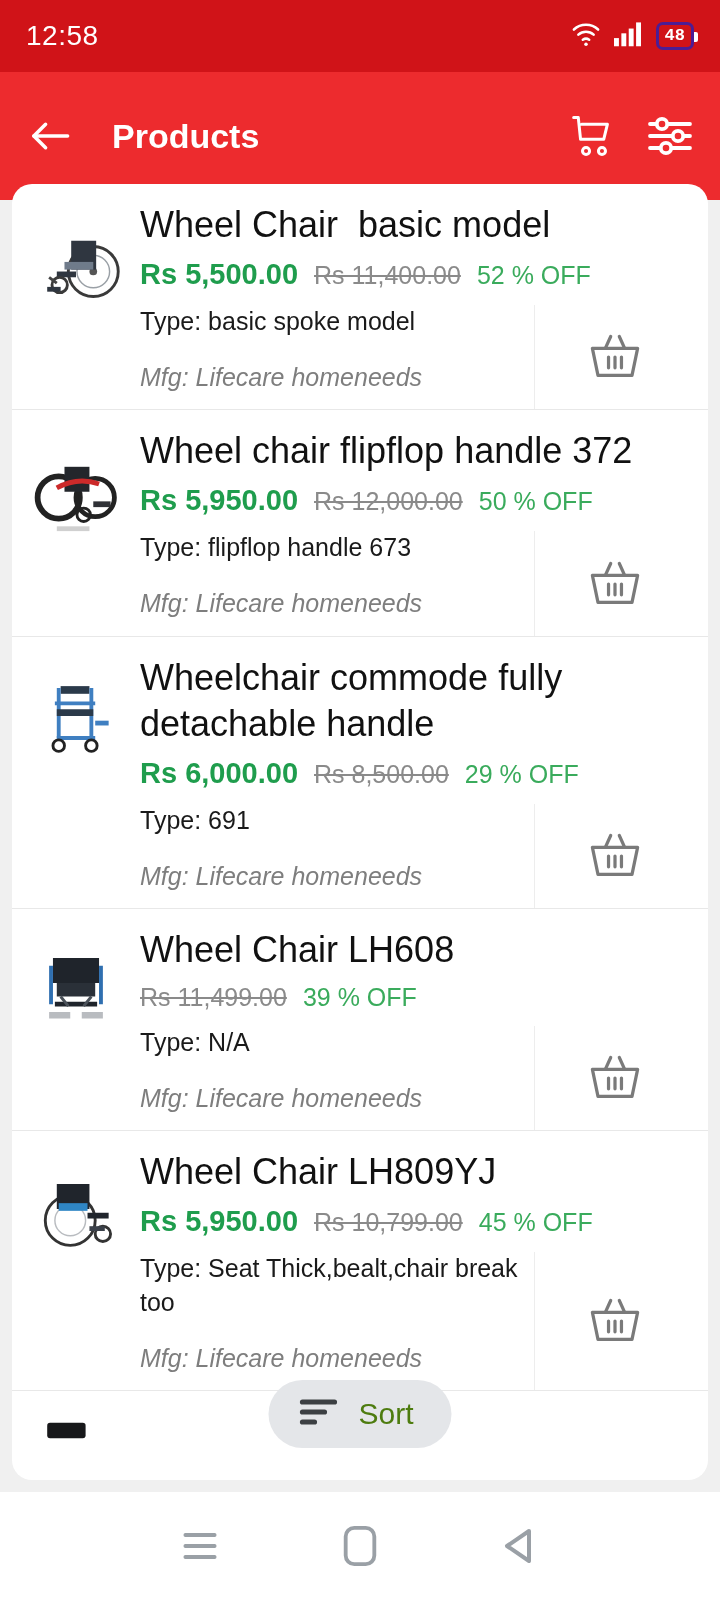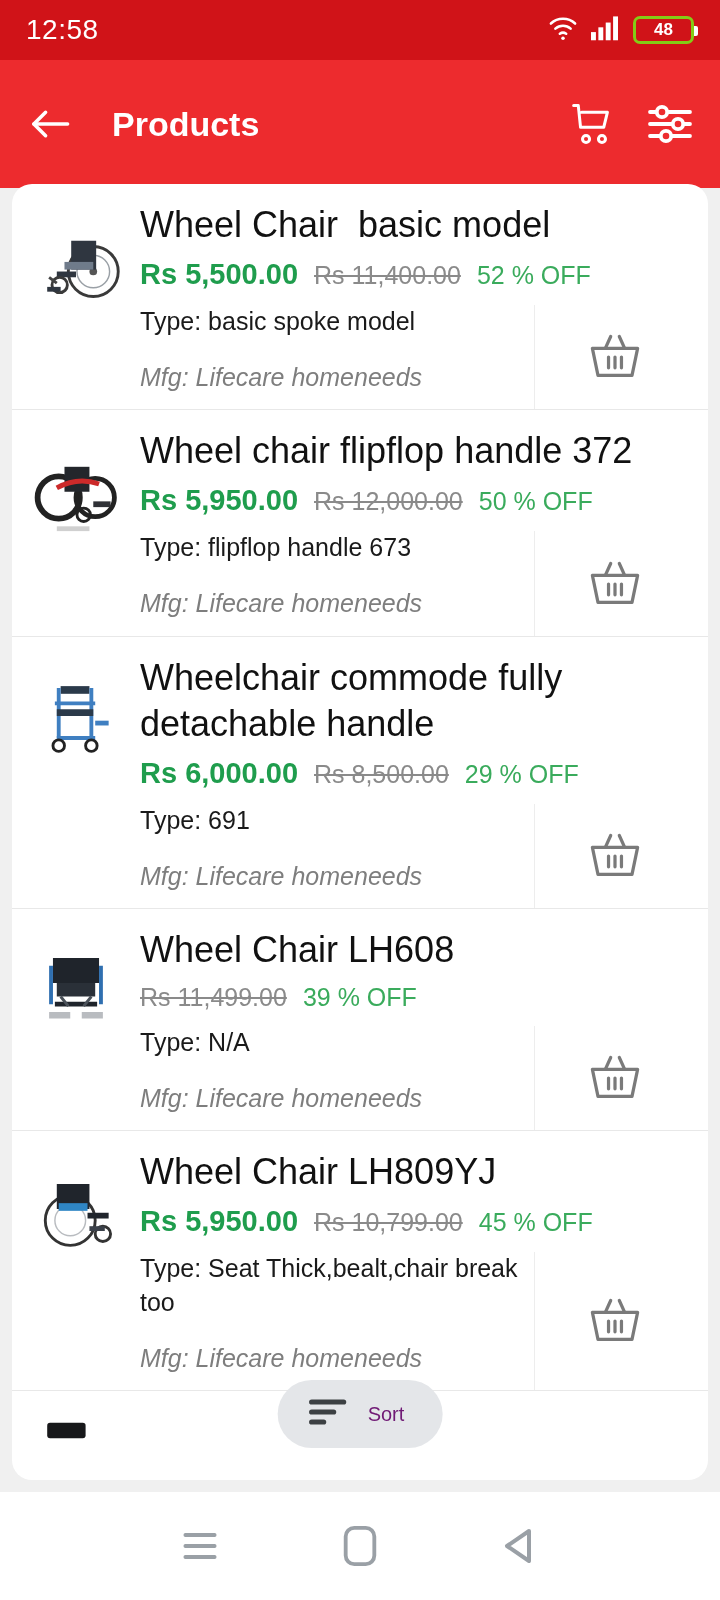--- a/index.html
+++ b/index.html
@@ -5,29 +5,29 @@
   * { margin:0; padding:0; box-sizing:border-box; }
   html, body {
     width:720px; height:1600px;
     font-family:"Liberation Sans", sans-serif;
     background:#f2f2f2; overflow:hidden;
   }
   #screen { position:relative; width:720px; height:1600px; background:#f0f0f0; }
 
   
   .statusbar {
-    height:60px; background:#d01318; color:#fff;
+    height:72px; background:#d01318; color:#fff;
     display:flex; align-items:center; justify-content:space-between;
     padding:0 26px;
   }
   .status-time { font-size:28px; letter-spacing:0.5px; }
   .status-icons { display:flex; align-items:center; gap:12px; }
   .battery {
-    border:3px solid #84cc16; border-radius:7px; padding:1px 18px;
-    font-size:17px; font-weight:bold; line-height:1.15; position:relative;
+    border:3px solid #4c1d95; border-radius:7px; padding:1px 6px;
+    font-size:17px; font-weight:bold; line-height:1.15; position:relative;font-family:Liberation Mono, monospace;
   }
   .battery::after {
     content:""; position:absolute; right:-7px; top:7px;
     width:4px; height:10px; background:#fff; border-radius:0 2px 2px 0;
   }
 
   
   .appbar {
     height:128px; background:#ed2b2e; display:flex; align-items:center;
     padding:0 26px; gap:28px;
@@ -70,21 +70,21 @@
     display:flex; align-items:center; justify-content:center;
   }
 
   
   .sort-fab {
     position:absolute; left:50%; transform:translateX(-50%);
     bottom:152px; background:#e4e6e9; border-radius:36px;
     height:68px; display:flex; align-items:center; gap:20px;
     padding:0 38px 0 30px; z-index:5;
   }
-  .sort-label { font-size:20px; color:#701a75; }
+  .sort-label { font-size:30px; color:#4d7c0f; }
 
   
   .navbar {
     position:absolute; left:0; right:0; bottom:0; height:108px; background:#fff;
     display:flex; align-items:center; justify-content:space-around; padding:0 120px;
   }
   .nav-btn { width:64px; height:64px; display:flex; align-items:center; justify-content:center; }
 </style>
 </head>
 <body>

